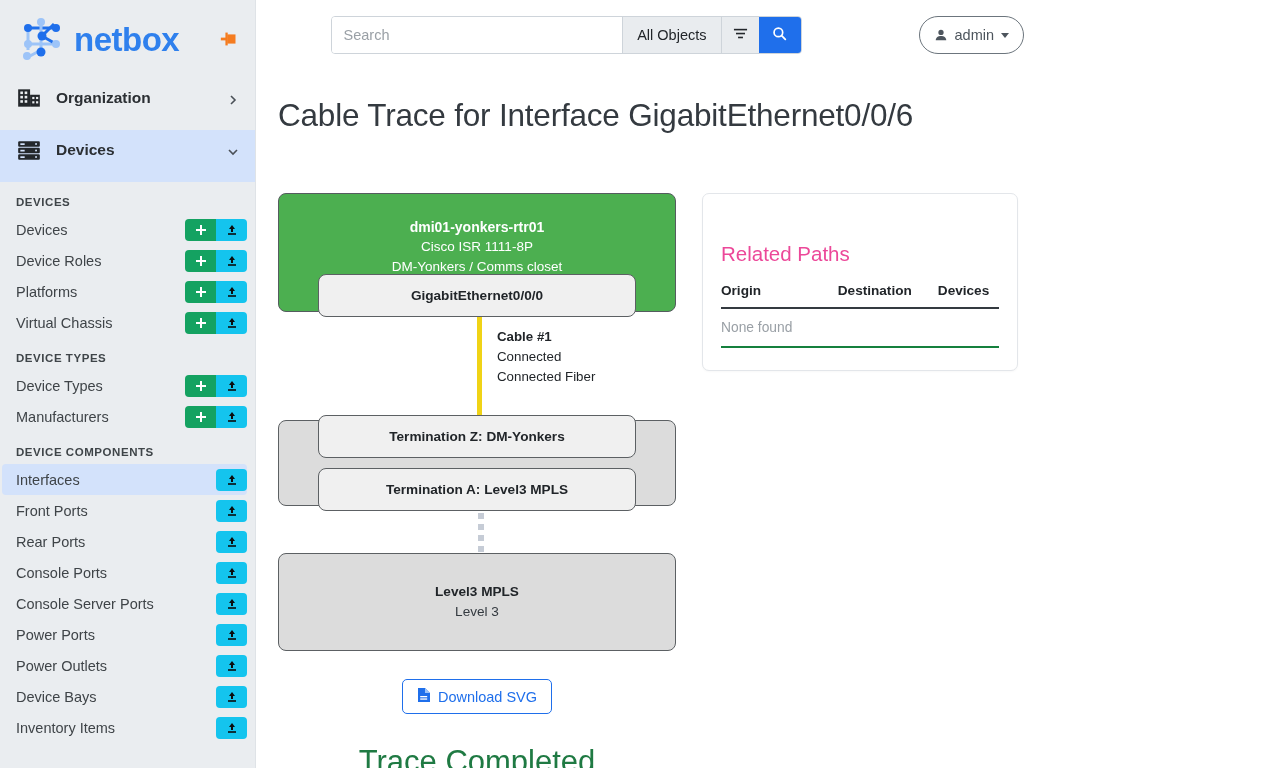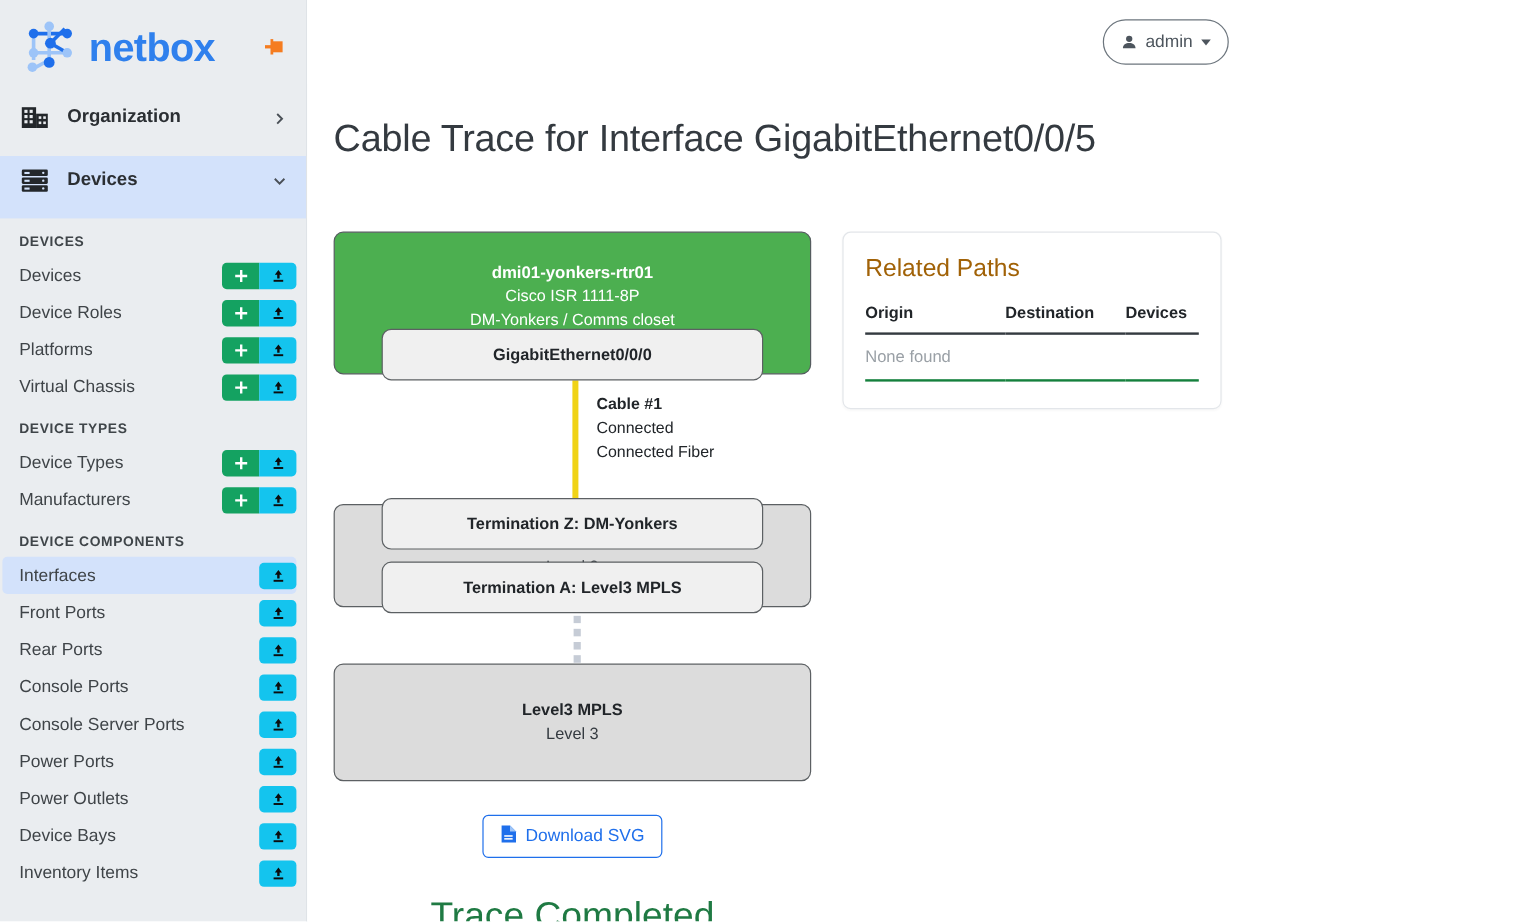--- a/index.html
+++ b/index.html
@@ -307,22 +307,23 @@
   .card {
     border: 1px solid #e3e6ea;
     border-radius: 7px;
     background: #fff;
     padding: 18px 18px 22px 18px;
     box-shadow: 0 1px 2px rgba(0,0,0,0.03);
   }
   .card-title {
     font-size: 20.5px;
     font-weight: 400;
-    color: #a16207;
+    color: #ec4899;
     margin-bottom: 17px;
+    margin-top: 30px;
   }
   table.rp { width: 100%; border-collapse: collapse; }
   table.rp th {
     text-align: left;
     font-size: 13.6px;
     font-weight: 700;
     color: #212529;
     padding: 0 0 9px 0;
     border-bottom: 2px solid #343a40;
   }
@@ -619,34 +620,57 @@
               <rect x="2" y="9.2" width="8" height="1.6" fill="#0b0d0e"></rect>
             </svg>
           </button>
       </span>
     </div>
   </aside>
 
   <main class="main">
 
     <div class="topbar">
+      <div class="search-wrap">
+        <input class="search-input" type="text" placeholder="Search" style="">
+        <div class="obj-select">
+          <span>All Objects</span>
+        </div>
+        <div class="filter-btn">
+          <span>
+            <svg viewBox="0 0 16 16" width="15" height="15" aria-hidden="true">
+              <rect x="1" y="3" width="14" height="1.7" fill="#23272b"></rect>
+              <rect x="3.2" y="7.2" width="9.6" height="1.7" fill="#23272b"></rect>
+              <rect x="5.4" y="11.4" width="5.2" height="1.7" fill="#23272b"></rect>
+            </svg>
+          </span>
+        </div>
+        <div class="search-go">
+          <span>
+            <svg viewBox="0 0 16 16" width="15" height="15" aria-hidden="true">
+              <circle cx="6.8" cy="6.8" r="4.6" fill="none" stroke="#fff" stroke-width="1.8"></circle>
+              <line x1="10.3" y1="10.3" x2="14.2" y2="14.2" stroke="#fff" stroke-width="1.9" stroke-linecap="round"></line>
+            </svg>
+          </span>
+        </div>
+      </div>
 
       <div class="user-btn">
         <span class="uicon">
           <svg viewBox="0 0 16 16" width="14" height="14" aria-hidden="true">
             <circle cx="8" cy="5" r="3" fill="#4d555d"></circle>
             <path d="M2 14c0-3.3 2.7-5 6-5s6 1.7 6 5z" fill="#4d555d"></path>
           </svg>
         </span>
         <span>admin</span>
         <span class="caret"></span>
       </div>
     </div>
 
-    <h1 class="page-title">Cable Trace for Interface GigabitEthernet0/0/5</h1>
+    <h1 class="page-title">Cable Trace for Interface GigabitEthernet0/0/6</h1>
 
     <div class="content">
 
       <div class="trace-col">
 
         <div class="node node-device">
           <div class="n-title">dmi01-yonkers-rtr01</div>
           <div class="n-sub">Cisco ISR 1111-8P</div>
           <div class="n-sub">DM-Yonkers / Comms closet</div>
         </div>

